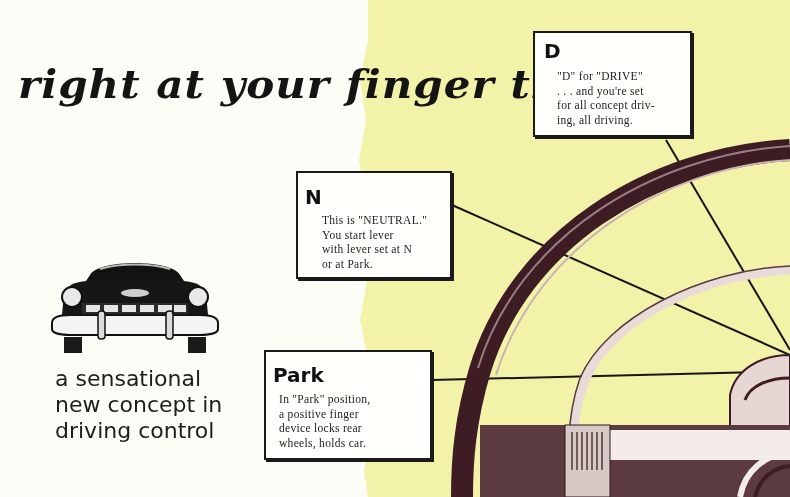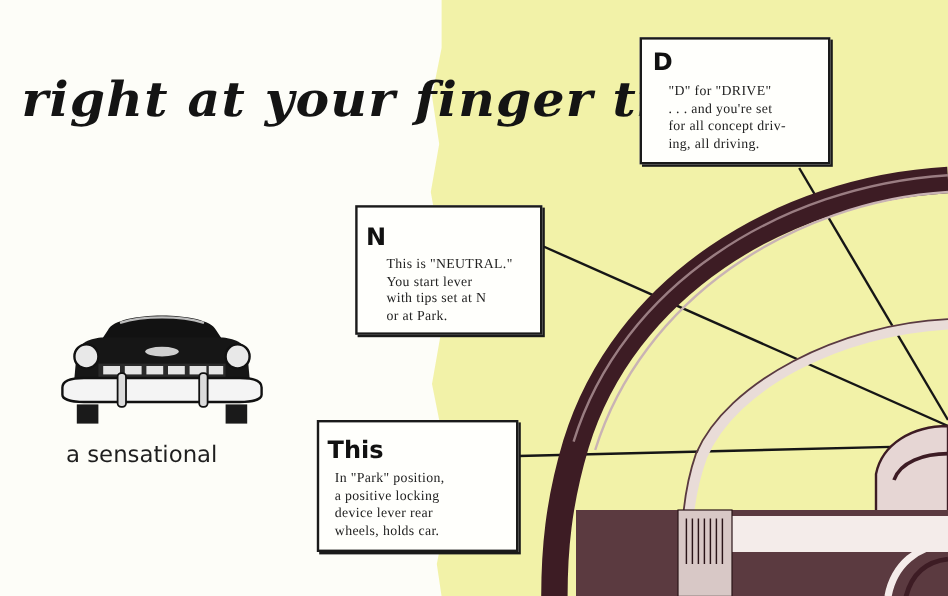--- a/index.html
+++ b/index.html
@@ -2,21 +2,21 @@
 <html><head>
 <meta charset="utf-8">
 <style>
   html, body { margin:0; padding:0; }
   body { width:790px; height:497px; position:relative; overflow:hidden; background:#fdfdf8; font-family:"DejaVu Serif", serif; }
   .yellow { position:absolute; left:0; top:0; width:790px; height:497px; }
   .headline { position:absolute; left:18px; top:60px; font-family:"DejaVu Serif", serif; font-weight:900; font-style:italic; font-size:40px; letter-spacing:1px; color:#141414; white-space:nowrap; transform:scaleX(1.05); transform-origin:left; }
   .callout { position:absolute; background:#fffffc; border:2px solid #1a1a1a; box-shadow:2px 2px 0 #1a1a1a; box-sizing:border-box; }
   .callout .letter { font-family:"DejaVu Sans", sans-serif; font-weight:900; font-size:20px; color:#111; position:absolute; }
   .callout .body { position:absolute; font-family:"Liberation Serif", serif; font-size:11.5px; line-height:14.5px; color:#222; letter-spacing:0.3px; }
-  .tagline { position:absolute; left:55px; top:366px; font-family:"DejaVu Sans", sans-serif; font-size:19px; line-height:26px; color:#1e1e1e; }
+  .tagline { position:absolute; left:55px; top:366px; font-family:"DejaVu Sans", sans-serif; font-size:22px; line-height:26px; color:#1e1e1e; }
   .tagline div { white-space:nowrap; }
   svg { display:block; }
 </style>
 </head>
 <body>
 
 <svg class="yellow" width="790" height="497" viewBox="0 0 790 497">
   <path d="M368,0 L790,0 L790,497 L368,497 L364,470 L370,440 L362,400 L368,360 L360,320 L367,280 L360,240 L366,200 L359,160 L366,120 L360,80 L368,40 Z" fill="#f2f2a8"></path>
 </svg>
 
@@ -64,31 +64,31 @@
     <div>for all concept driv-</div>
     <div>ing, all driving.</div>
   </div>
 </div>
 
 <div class="callout" style="left:296px;top:171px;width:156px;height:108px;">
   <div class="letter" style="left:7px;top:12px;">N</div>
   <div class="body" style="left:24px;top:40px;">
     <div>This is "NEUTRAL."</div>
     <div>You start lever</div>
-    <div>with tips set at N</div>
+    <div>with lever set at N</div>
     <div>or at Park.</div>
   </div>
 </div>
 
 <div class="callout" style="left:264px;top:350px;width:168px;height:110px;">
-  <div class="letter" style="left:7px;top:11px;">This</div>
+  <div class="letter" style="left:7px;top:11px;">Park</div>
   <div class="body" style="left:13px;top:40px;">
     <div>In "Park" position,</div>
-    <div>a positive locking</div>
-    <div>device lever rear</div>
+    <div>a positive finger</div>
+    <div>device locks rear</div>
     <div>wheels, holds car.</div>
   </div>
 </div>
 
 <svg style="position:absolute;left:50px;top:253px" width="170" height="102" viewBox="0 0 170 102">
   <path d="M40,22 C48,6 122,6 130,22 L138,34 L32,34 Z" fill="#121212"></path>
   <path d="M50,16 C70,10 100,10 120,16" stroke="#bdbdbd" stroke-width="2" fill="none"></path>
   <path d="M14,40 C18,30 30,28 40,28 L130,28 C140,28 152,30 156,40 L158,62 L12,62 Z" fill="#161616"></path>
   <circle cx="22" cy="44" r="10" fill="#e8e8e8" stroke="#111" stroke-width="2"></circle>
   <circle cx="148" cy="44" r="10" fill="#e8e8e8" stroke="#111" stroke-width="2"></circle>
@@ -104,13 +104,15 @@
   </g>
   <path d="M2,70 C2,64 10,62 20,62 L150,62 C160,62 168,64 168,70 L168,76 C168,80 160,82 150,82 L20,82 C10,82 2,80 2,76 Z" fill="#f4f4f4" stroke="#111" stroke-width="2"></path>
   <rect x="48" y="58" width="7" height="28" rx="3" fill="#dcdcdc" stroke="#111" stroke-width="1.5"></rect>
   <rect x="116" y="58" width="7" height="28" rx="3" fill="#dcdcdc" stroke="#111" stroke-width="1.5"></rect>
   <rect x="14" y="84" width="18" height="16" fill="#1a1a1a"></rect>
   <rect x="138" y="84" width="18" height="16" fill="#1a1a1a"></rect>
 </svg>
 
 <div class="tagline">
   <div>a sensational</div>
+  <div>new concept in</div>
+  <div>driving control</div>
 </div>
 
 </body></html>

